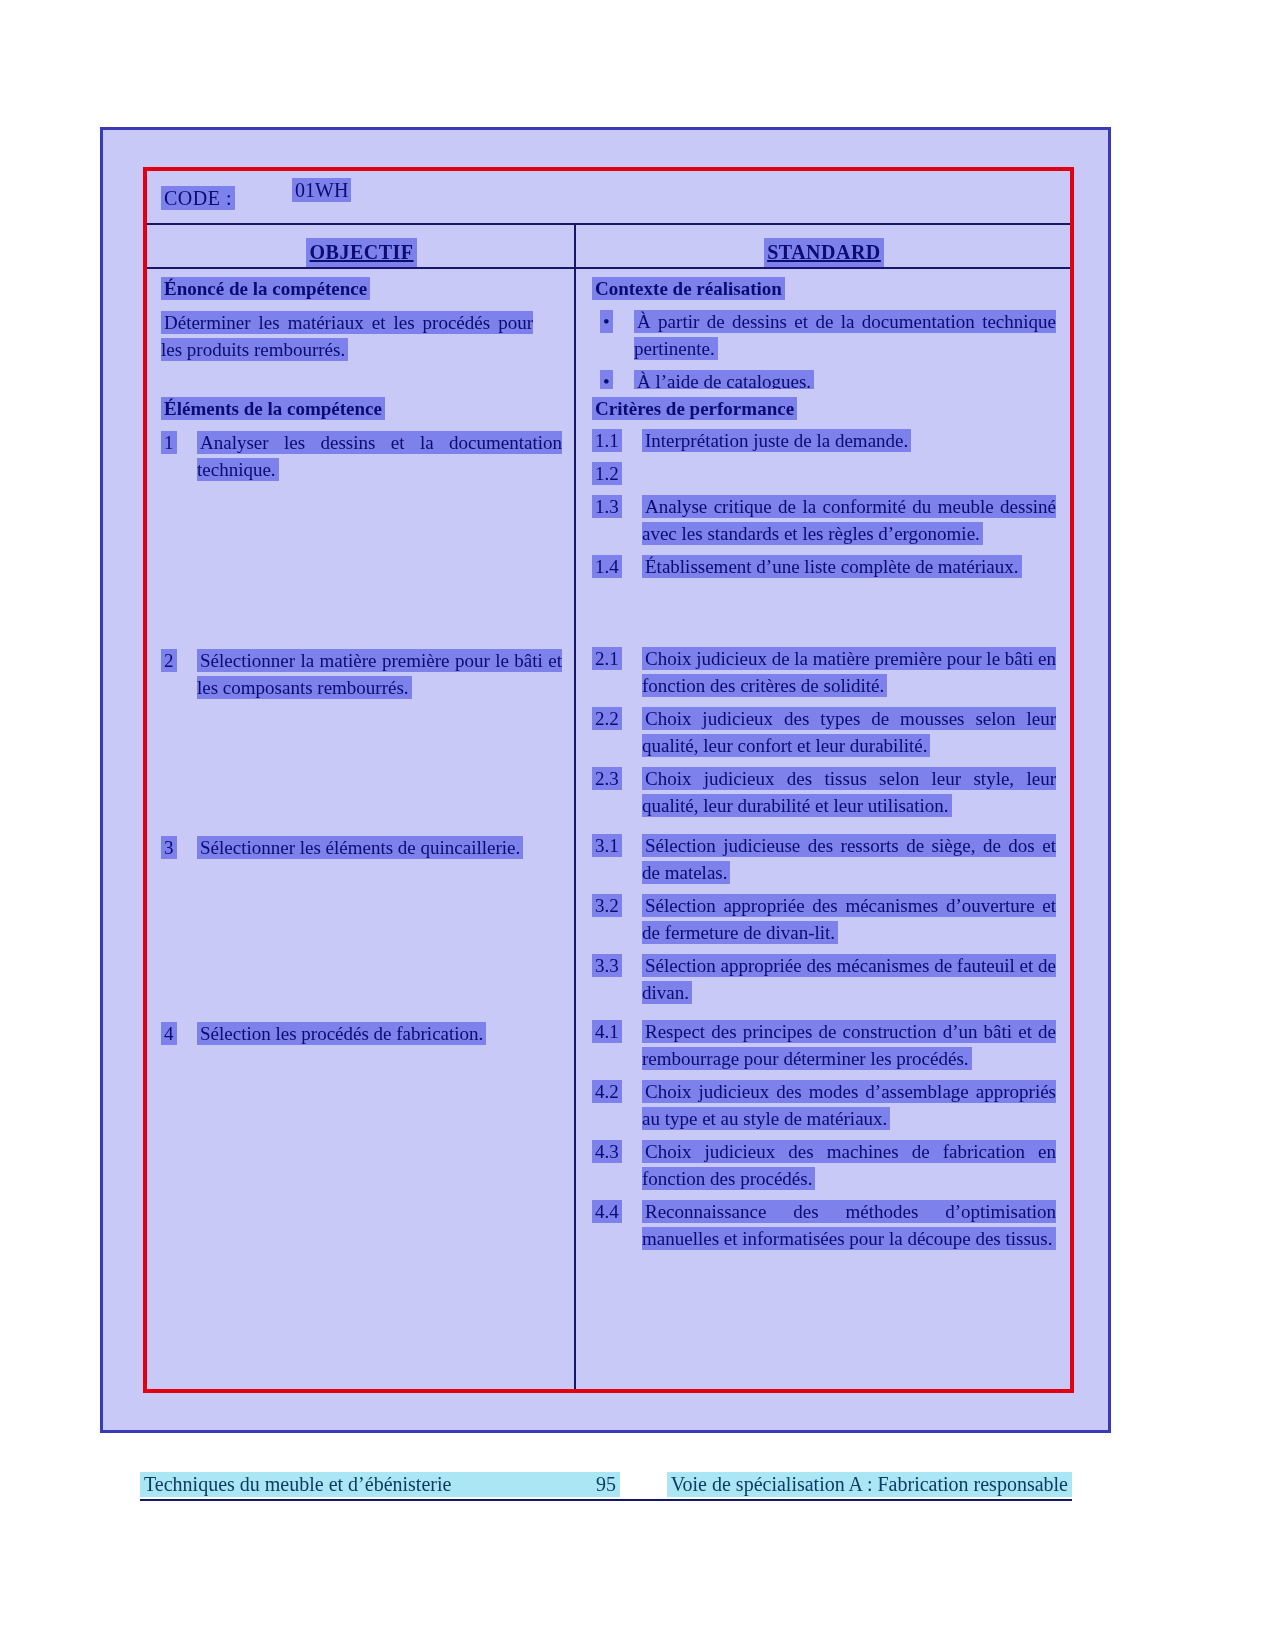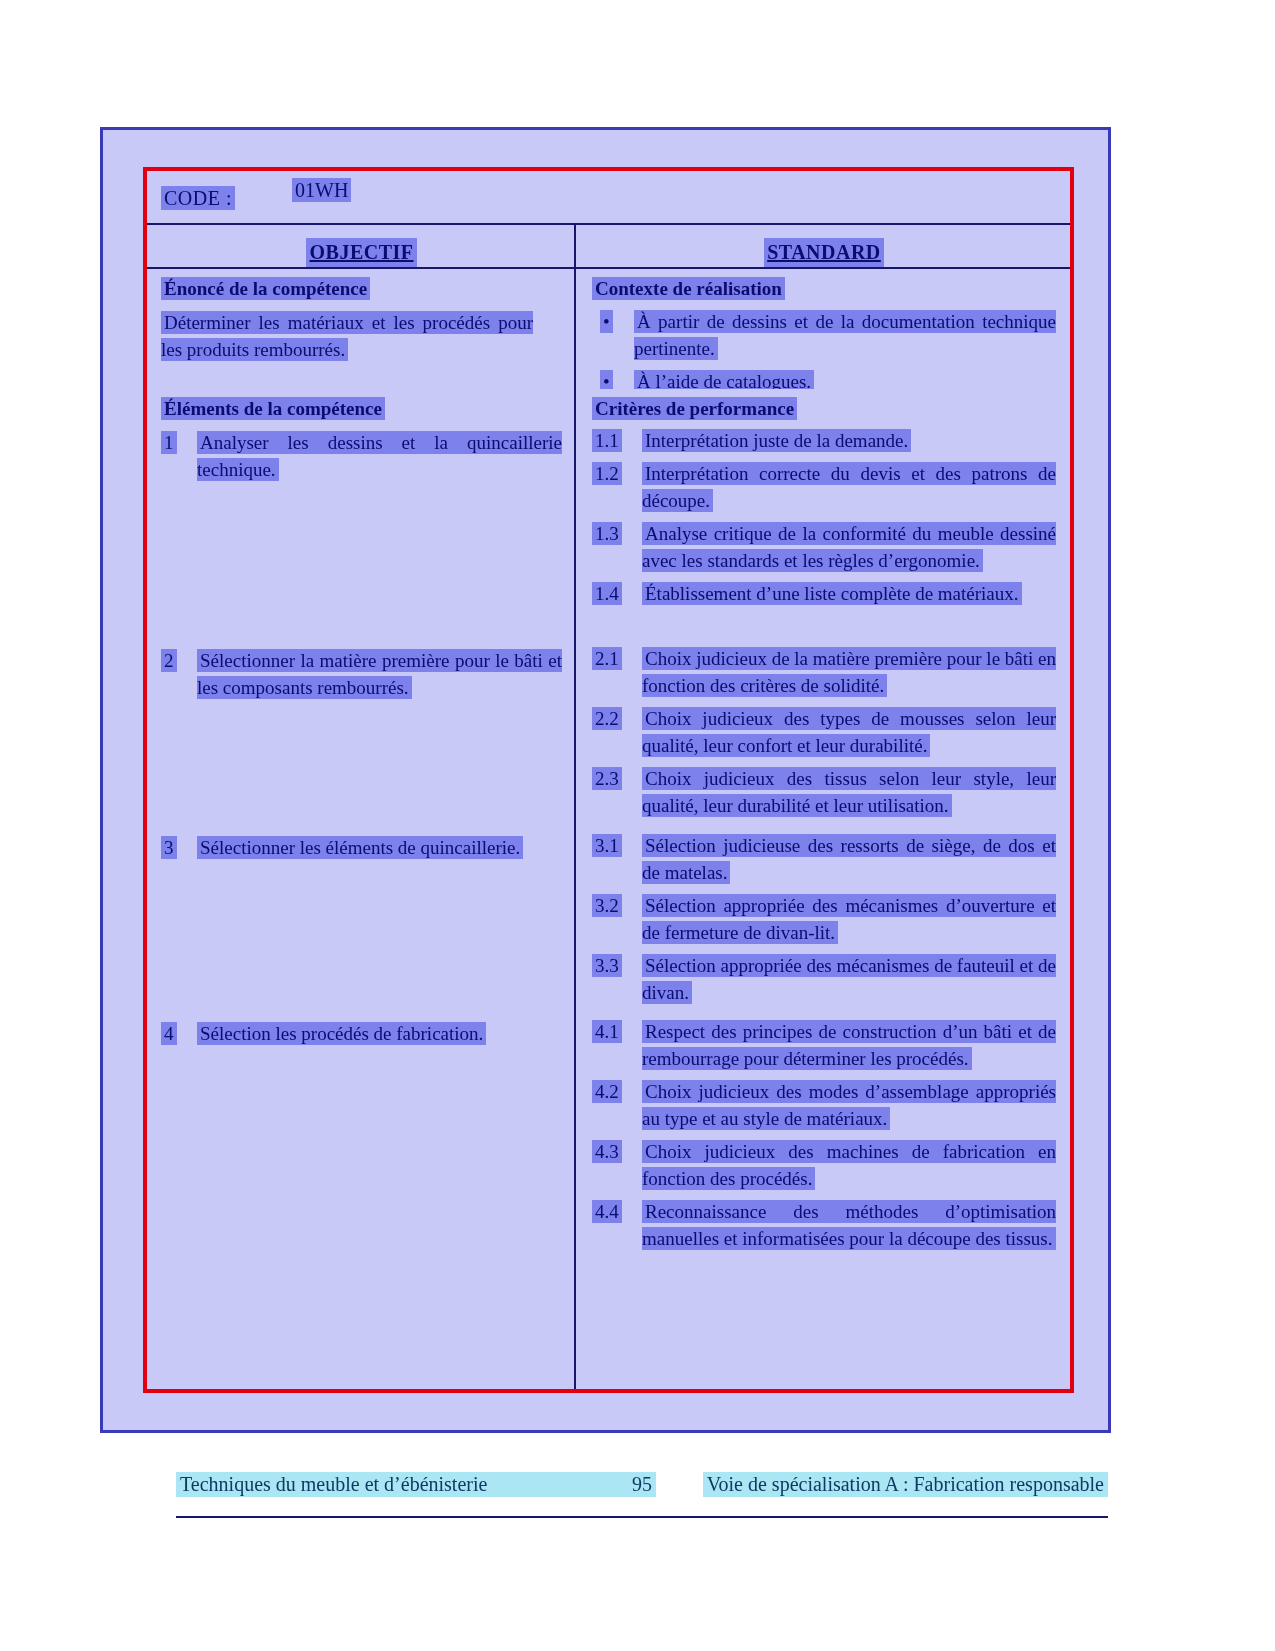--- a/index.html
+++ b/index.html
@@ -64,22 +64,21 @@
   .page-footer {
     position:absolute;
     left: 140px; top: 1472px;
     width: 932px;
     display: grid;
     grid-template-columns: 1fr auto 1fr;
     align-items: baseline;
     font-size: 20px;
     color: #0f3a63;
     border-bottom: 2px solid #16166b;
-    padding-bottom: 19px;
-    margin-left: 36px;
+    padding-bottom: 2px;
   }
   .fseg { background:#abe6f5; padding:1px 4px; }
   .fseg.mid { justify-self:center; }
   .fseg.rgt { justify-self:end; }
 </style>
 </head>
 <body>
 
 <div class="page">
   <div class="outer-frame">
@@ -118,31 +117,30 @@
         <div class="cell left">
           <div class="sec-title"><span class="hl">Éléments de la compétence</span></div>
         </div>
         <div class="cell right">
           <div class="sec-title"><span class="hl">Critères de performance</span></div>
         </div>
 
         <div class="cell left">
           <div class="item">
             <span class="num"><span class="hl">1</span></span>
-            <span class="txt"><span class="hl">Analyser les dessins et la quincaillerie technique.</span></span>
+            <span class="txt"><span class="hl">Analyser les dessins et la documentation technique.</span></span>
           </div>
         </div>
         <div class="cell right">
           <div class="crit">
             <span class="num"><span class="hl">1.1</span></span>
             <span class="txt"><span class="hl">Interprétation juste de la demande.</span></span>
           </div>
           <div class="crit">
             <span class="num"><span class="hl">1.2</span></span>
-            <span class="txt"><span class="hl">Interprétation correcte du devis et des patrons de découpe.</span></span>
           </div>
           <div class="crit">
             <span class="num"><span class="hl">1.3</span></span>
             <span class="txt"><span class="hl">Analyse critique de la conformité du meuble dessiné avec les standards et les règles d’ergonomie.</span></span>
           </div>
           <div class="crit">
             <span class="num"><span class="hl">1.4</span></span>
             <span class="txt"><span class="hl">Établissement d’une liste complète de matériaux.</span></span>
           </div>
         </div>

